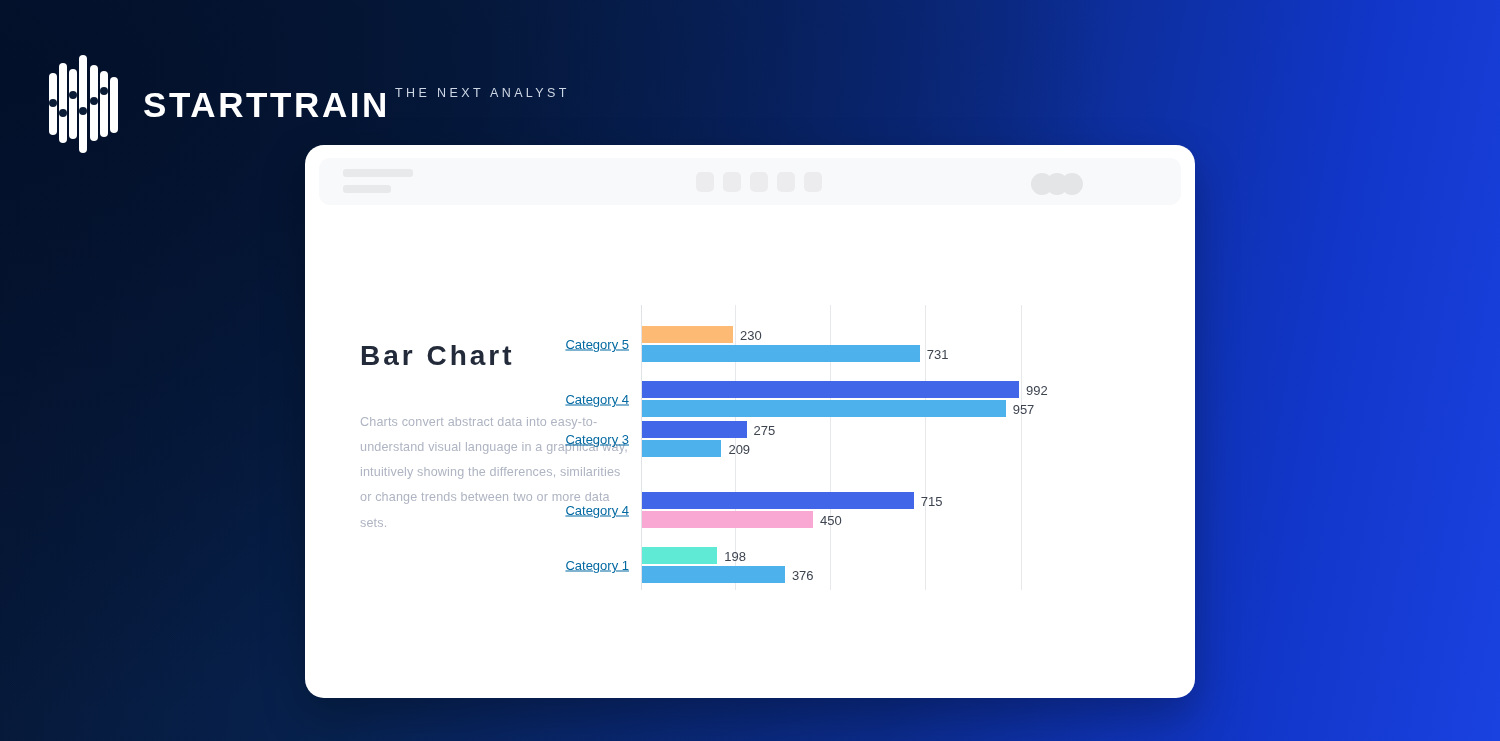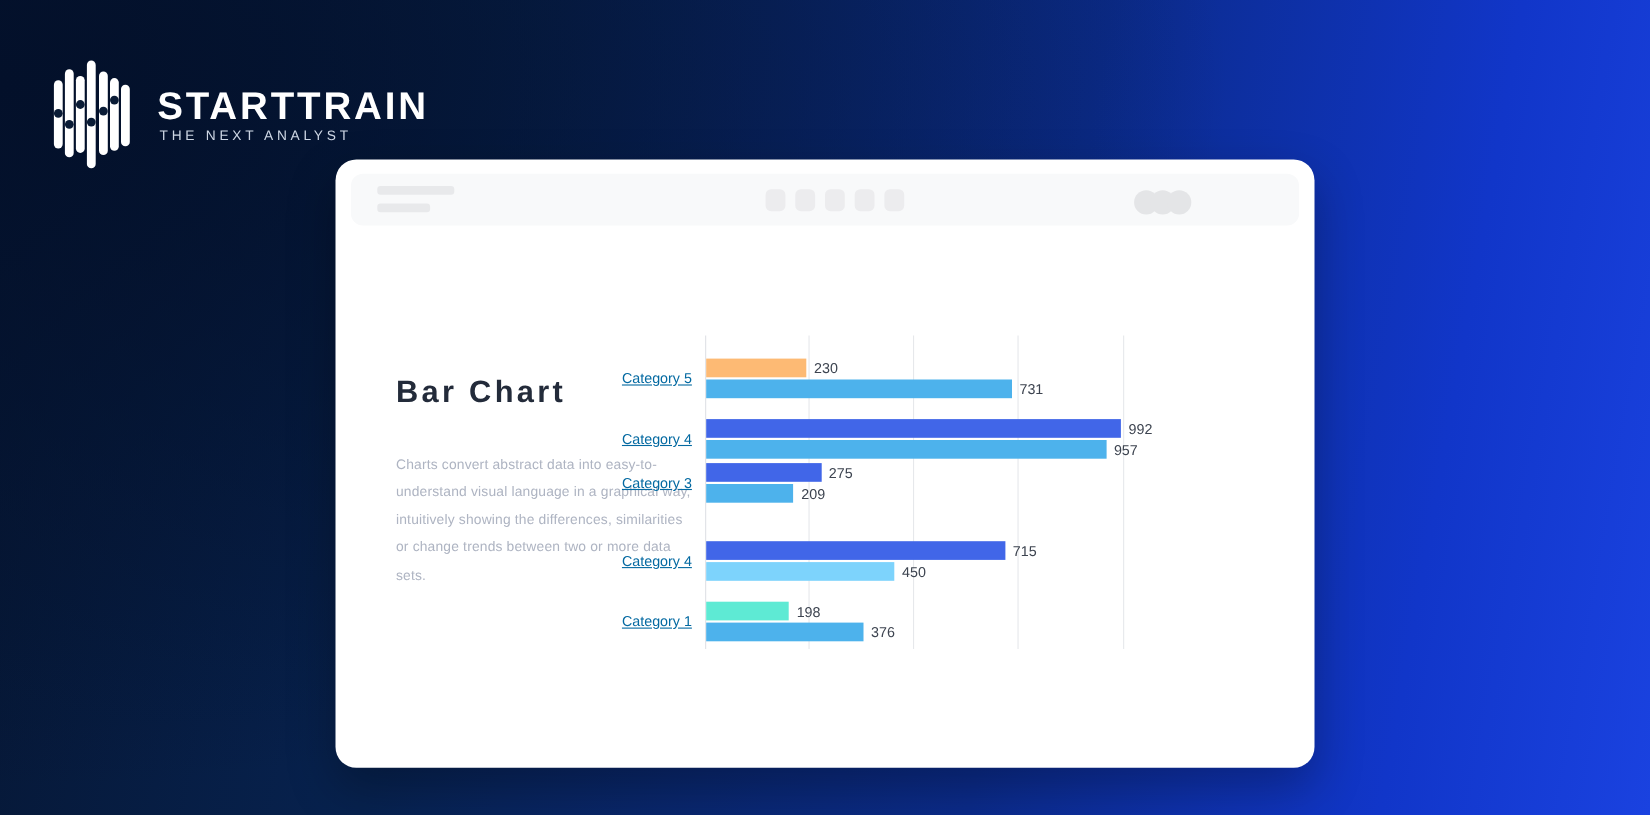--- a/index.html
+++ b/index.html
@@ -18,21 +18,21 @@
     display: flex; align-items: center; gap: 22px;
   }
   .logo-mark { position: relative; width: 72px; height: 98px; }
   .logo-bar {
     position: absolute; width: 8px; background: #ffffff; border-radius: 4px;
   }
   .logo-dot {
     position: absolute; width: 8px; height: 8px; border-radius: 50%;
     background: #0a1c36;
   }
-  .logo-text { display: flex; flex-direction: column; gap: 3px; }
+  .logo-text { display: flex; flex-direction: row; gap: 3px; }
   .logo-title {
     color: #ffffff; font-size: 35px; font-weight: bold;
     letter-spacing: 2.6px; line-height: 1; white-space: nowrap;
   }
   .logo-sub {
     color: #cdd6e4; font-size: 12.5px; letter-spacing: 3.4px;
     line-height: 1; white-space: nowrap; padding-left: 2px;
   }
 
   
@@ -178,21 +178,21 @@
           </div>
           <div class="bar s2" style="width: 79.42px; background: rgb(77, 178, 236);">
             <span class="bar-val">209</span>
           </div>
         </div>
         <div class="cat-group" style="top: 187px; height: 36px;">
           <div class="cat-label">Category 4</div>
           <div class="bar s1" style="width: 271.7px; background: rgb(65, 102, 232);">
             <span class="bar-val">715</span>
           </div>
-          <div class="bar s2" style="width: 171px; background: #7dd3fc;">
+          <div class="bar s2" style="width: 171px; background: #f9a8d4;">
             <span class="bar-val">450</span>
           </div>
         </div>
         <div class="cat-group" style="top: 242px; height: 36px;">
           <div class="cat-label">Category 1</div>
           <div class="bar s1" style="width: 75.24px; background: #5eead4;">
             <span class="bar-val">198</span>
           </div>
           <div class="bar s2" style="width: 142.88px; background: rgb(77, 178, 236);">
             <span class="bar-val">376</span>

